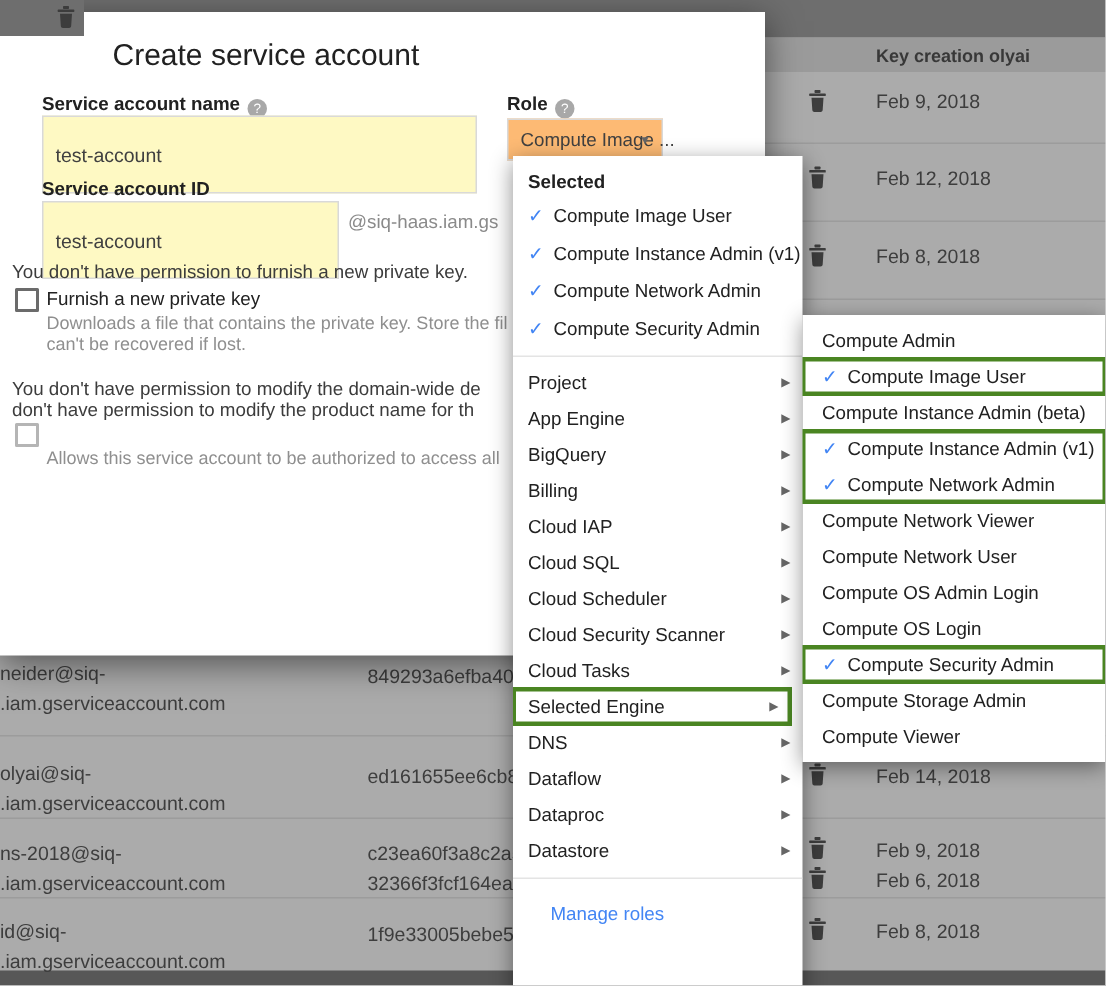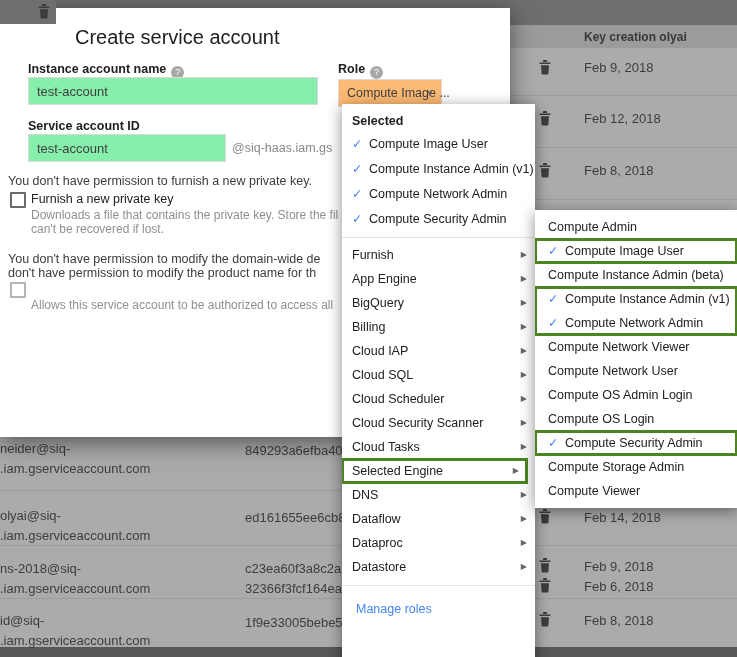--- a/index.html
+++ b/index.html
@@ -26,21 +26,21 @@
   .corner{position:absolute;left:0;top:0;width:56px;height:24px;background:#6e6e6e;z-index:15;}
   .corner .c-trash{position:absolute;left:36px;top:3px;width:16px;height:16px;color:#3c3c3c;}
   
   .dialog{position:absolute;left:0;top:8px;width:510px;height:429px;background:#fff;z-index:10;
           box-shadow:0 6px 22px rgba(0,0,0,.5);}
   .dialog *{white-space:nowrap;}
   .dlg-title{position:absolute;left:28px;top:18px;font-size:20px;color:#212121;margin-left:47px;}
   .fld-label{position:absolute;font-size:12.5px;font-weight:700;color:#212121;}
   .help-circle{display:inline-block;width:13px;height:13px;border-radius:50%;background:#a8a8a8;color:#fff;
                font-size:9px;line-height:13px;text-align:center;margin-left:5px;vertical-align:-2px;font-weight:400;}
-  .txt-input{position:absolute;height:26px;border:1px solid #d9d9d9;background:#86efac;padding:0 8px;
+  .txt-input{position:absolute;height:26px;border:1px solid #d9d9d9;background:#fef9c3;padding:12px 8px;
              font-size:13px;color:#404040;font-family:inherit;box-sizing:content-box;outline:none;}
   .role-box{position:absolute;left:338px;top:71px;width:102px;height:26px;border:1px solid #d9d9d9;background:#fdba74;cursor:pointer;}
   .role-box .rv{position:absolute;left:8px;top:0;line-height:26px;font-size:12.5px;color:#404040;}
   .role-box .caret{position:absolute;right:7px;top:9px;font-size:8px;color:#666;}
   .suffix{position:absolute;left:232px;top:133px;font-size:12.5px;color:#8a8a8a;}
   .para{position:absolute;font-size:12.5px;color:#3c3c3c;}
   .cbx{position:absolute;width:12px;height:12px;border:2px solid #6b6b6b;border-radius:1px;background:#fff;cursor:pointer;}
   .cbx.disabled{border-color:#b5b5b5;cursor:default;}
   .cb-label{position:absolute;font-size:12.5px;color:#212121;}
   .cb-label.disabled{color:#9e9e9e;}
@@ -51,21 +51,21 @@
              box-shadow:0 3px 14px rgba(0,0,0,.45);padding-top:6px;box-sizing:border-box;overflow:hidden;}
   .rm-header{height:22px;line-height:22px;padding-left:10px;font-size:12.5px;font-weight:700;color:#212121;}
   .mi{height:25px;line-height:25px;padding-left:10px;font-size:12.5px;color:#212121;white-space:nowrap;
       position:relative;cursor:pointer;overflow:hidden;}
   .ck{display:inline-block;width:17px;color:var(--accent);font-weight:700;}
   .cat{height:24px;line-height:24px;}
   .cv{position:absolute;right:8px;top:0;font-size:8px;color:#666;}
   .cat.hl{outline:3px solid var(--green);outline-offset:-2px;margin-right:8px;}
   .divider{height:1px;background:#e4e4e4;margin:5px 0;}
   .divider.d2{margin:6px 0;}
-  .manage{height:34px;line-height:34px;padding-left:14px;font-size:12.5px;color:var(--link);cursor:pointer;}
+  .manage{height:34px;line-height:34px;padding-left:25px;font-size:12.5px;color:var(--link);cursor:pointer;}
   
   .submenu{position:absolute;left:535px;top:210px;width:202px;height:298px;background:#fff;z-index:30;
            box-shadow:0 3px 14px rgba(0,0,0,.45);padding-top:5px;box-sizing:border-box;overflow:hidden;}
   .submenu .mi{height:24px;line-height:24px;padding-left:13px;}
   .hl-group{outline:3px solid var(--green);outline-offset:-2px;}
 </style>
 </head>
 <body>
 
 <div id="screen">
@@ -105,21 +105,21 @@
 
   <div class="bg-text" style="left:0;top:613px">id@siq-</div>
   <div class="bg-text" style="left:0;top:633px">.iam.gserviceaccount.com</div>
   <div class="bg-text" style="left:245px;top:615px">1f9e33005bebe58</div>
   <div class="bg-text" style="left:584px;top:613px">Feb 8, 2018</div>
 
   <div class="dialog">
     <div class="dlg-title">Create service account</div>
 
     <div class="fld-label" style="left:28px;top:54px">
-      <span>Instance account name</span><span class="help-circle">?</span>
+      <span>Service account name</span><span class="help-circle">?</span>
     </div>
     <input class="txt-input" style="left: 28px; top: 69px; width: 272px;" type="text" value="test-account">
 
     <div class="fld-label" style="left:338px;top:54px">
       <span>Role</span><span class="help-circle">?</span>
     </div>
     <div class="role-box">
       <span class="rv">Compute Image ...</span>
       <span class="caret">▼</span>
     </div>
@@ -147,21 +147,21 @@
   <div class="role-menu">
     <div class="rm-header">Selected</div>
     <div id="sel-roles">
         <div class="mi"><span class="ck">✓</span><span>Compute Image User</span></div>
         <div class="mi"><span class="ck">✓</span><span>Compute Instance Admin (v1)</span></div>
         <div class="mi"><span class="ck">✓</span><span>Compute Network Admin</span></div>
         <div class="mi"><span class="ck">✓</span><span>Compute Security Admin</span></div>
       </div>
     <div class="divider"></div>
     <div id="cats">
-        <div class="mi cat"><span>Furnish</span><span class="cv">▶</span></div>
+        <div class="mi cat"><span>Project</span><span class="cv">▶</span></div>
         <div class="mi cat"><span>App Engine</span><span class="cv">▶</span></div>
         <div class="mi cat"><span>BigQuery</span><span class="cv">▶</span></div>
         <div class="mi cat"><span>Billing</span><span class="cv">▶</span></div>
         <div class="mi cat"><span>Cloud IAP</span><span class="cv">▶</span></div>
         <div class="mi cat"><span>Cloud SQL</span><span class="cv">▶</span></div>
         <div class="mi cat"><span>Cloud Scheduler</span><span class="cv">▶</span></div>
         <div class="mi cat"><span>Cloud Security Scanner</span><span class="cv">▶</span></div>
         <div class="mi cat"><span>Cloud Tasks</span><span class="cv">▶</span></div>
         <div class="mi cat hl"><span>Selected Engine</span><span class="cv">▶</span></div>
         <div class="mi cat"><span>DNS</span><span class="cv">▶</span></div>

